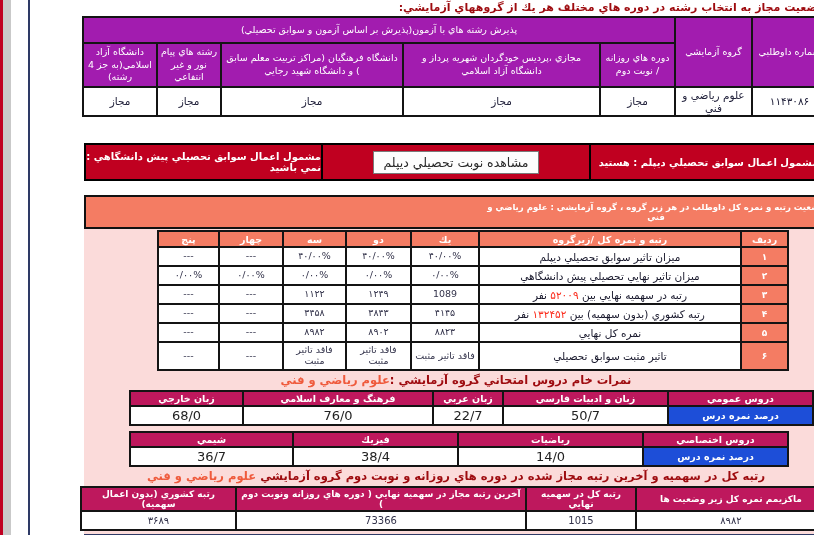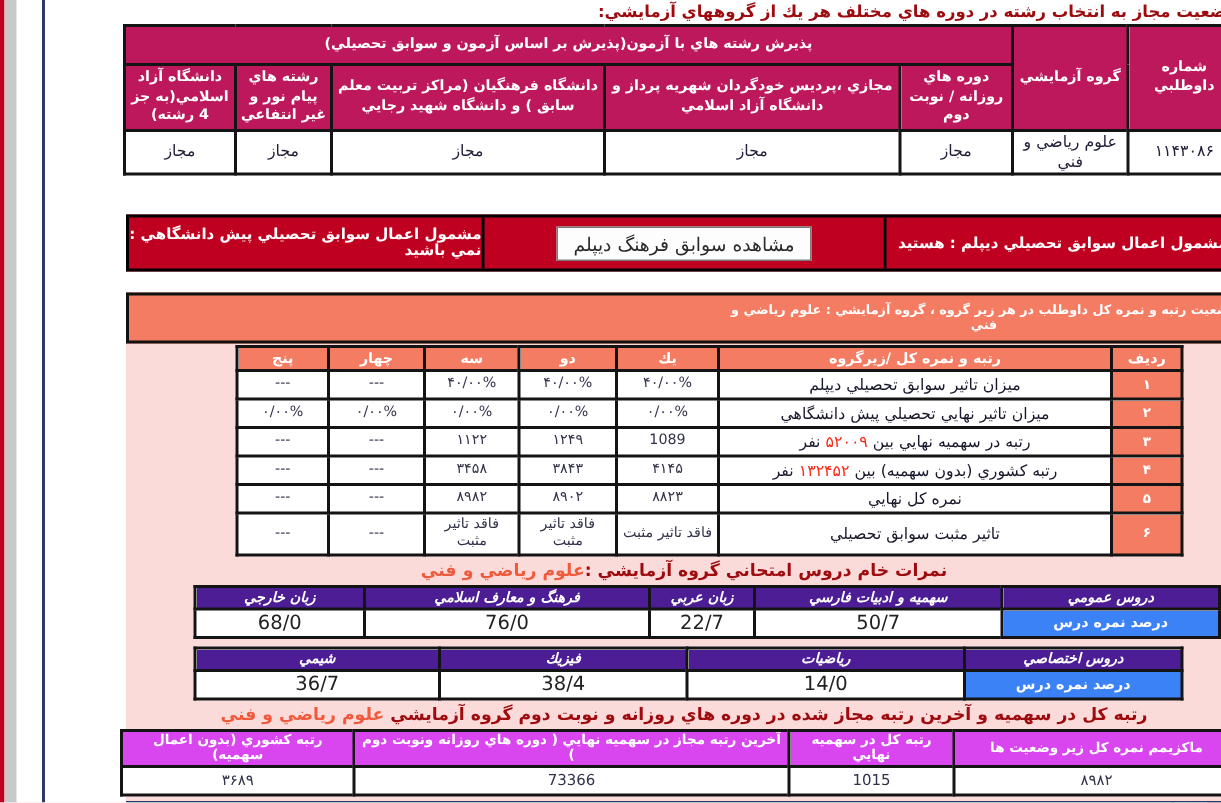--- a/index.html
+++ b/index.html
@@ -20,21 +20,21 @@
 
   .content { position: absolute; left: 30px; top: 0; width: 801px; height: 535px; background: #fff; overflow: hidden; }
 
   .top-title { padding: 1px 7px 0 0; font-size: 11px; font-weight: bold; color: #9e0b0f; height: 14px; line-height: 13px; }
 
   table.t { border-collapse: collapse; table-layout: fixed; }
   table.t th, table.t td { border: 2px solid #141414; text-align: center; vertical-align: middle; padding: 1px 2px; overflow: hidden; }
 
   
   .t-top { width: 744px; margin: 2px 3px 0 auto; }
-  .t-top th.hdr { background: #be185d; color: #fff; font-size: 9.5px; font-weight: bold; line-height: 1.35; margin-left: 28px; }
+  .t-top th.hdr { background: #a21caf; color: #fff; font-size: 9.5px; font-weight: normal; line-height: 1.35; margin-left: 28px; }
   .t-top tr.r1 th { height: 26px; }
   .t-top tr.r2 th { height: 44px; }
   .t-top tr.data td { height: 28px; background: #fff; color: #20203a; font-size: 10.5px; line-height: 1.2; }
 
   
   .diploma-bar { width: 744px; margin: 26px 3px 0 auto; height: 38px; background: #c00020; border: 2px solid #000; display: flex; align-items: stretch; }
   .diploma-bar .cell { display: flex; align-items: center; justify-content: center; color: #fff; font-size: 10px; font-weight: bold; }
   .diploma-bar .c-right { width: 237px; border-left: 2px solid #000; }
   .diploma-bar .c-mid   { width: 268px; border-left: 2px solid #000; }
   .diploma-bar .c-left  { flex: 1; }
@@ -58,27 +58,27 @@
   .t-rank tr.rr6 { height: 28px; }
   .rednum { color: #fb2a1a; }
 
   
   .sec-title { margin-top: 3px; text-align: center; font-size: 11.5px; font-weight: bold; color: #9e0b0f; height: 14px; line-height: 13px; }
   .sec-title .grp { color: #ef5a3c; }
 
   
   .t-gen  { width: 683px; margin: 2px 14px 0 auto; background: #fff; }
   .t-spec { width: 658px; margin: 5px 39px 0 auto; background: #fff; }
-  .t-gen th, .t-spec th { background: #4c1d95; color: #fff; font-size: 9.5px; font-weight: bold; height: 15px; font-style: italic; }
-  .t-gen td.rowlbl, .t-spec td.rowlbl { background: #3b82f6; color: #fff; font-size: 9.5px; font-weight: bold; }
+  .t-gen th, .t-spec th { background: #be185d; color: #fff; font-size: 9.5px; font-weight: bold; height: 15px; }
+  .t-gen td.rowlbl, .t-spec td.rowlbl { background: #1d4ed8; color: #fff; font-size: 9.5px; font-weight: bold; }
   .t-gen td.score, .t-spec td.score { direction: ltr; font-size: 13px; color: #222; height: 19px; }
 
   
   .t-bottom { width: 745px; margin: 2px 1px 0 auto; background: #fff; }
-  .t-bottom th { background: #d946ef; color: #fff; font-size: 9px; font-weight: bold; height: 15px; }
+  .t-bottom th { background: #be185d; color: #fff; font-size: 9px; font-weight: bold; height: 15px; }
   .t-bottom td { font-size: 10px; color: #32324a; height: 19px; }
 
   .bottom-line { width: 744px; margin: 0 3px 0 auto; height: 2px; background: #2e3a66; }
 </style>
 </head>
 <body>
 
 <div class="stripe edge-red-left"></div>
 <div class="stripe edge-gray-left"></div>
 <div class="stripe navy-left"></div>
@@ -121,21 +121,21 @@
         <td>مجاز</td>
         <td>مجاز</td>
         <td>مجاز</td>
       </tr>
     </tbody>
   </table>
 
   <div class="diploma-bar">
     <div class="cell c-right">مشمول اعمال سوابق تحصيلي ديپلم : هستيد</div>
     <div class="cell c-mid">
-      <button class="btn">مشاهده سوابق فرهنگ ديپلم</button>
+      <button class="btn">مشاهده نوبت تحصيلي ديپلم</button>
     </div>
     <div class="cell c-left">مشمول اعمال سوابق تحصيلي پيش دانشگاهي : نمي باشيد</div>
   </div>
 
   <div class="pink-panel">
 
     <div class="salmon-bar">
       <div class="sb-title">وضعيت رتبه و نمره كل داوطلب در هر زير گروه ، گروه آزمايشي : علوم رياضي و فني</div>
     </div>
 
@@ -224,21 +224,21 @@
       <colgroup>
         <col style="width:145px">
           <col style="width:165px">
           <col style="width:70px">
         <col style="width:190px">
           <col style="width:113px">
       </colgroup>
       <tbody>
         <tr>
           <th>دروس عمومي</th>
-          <th>سهميه و ادبيات فارسي</th>
+          <th>زبان و ادبيات فارسي</th>
           <th>زبان عربي</th>
           <th>فرهنگ و معارف اسلامي</th>
           <th>زبان خارجي</th>
         </tr>
         <tr>
           <td class="rowlbl">درصد نمره درس</td>
           <td class="score">50/7</td>
           <td class="score">22/7</td>
           <td class="score">76/0</td>
           <td class="score">68/0</td>

